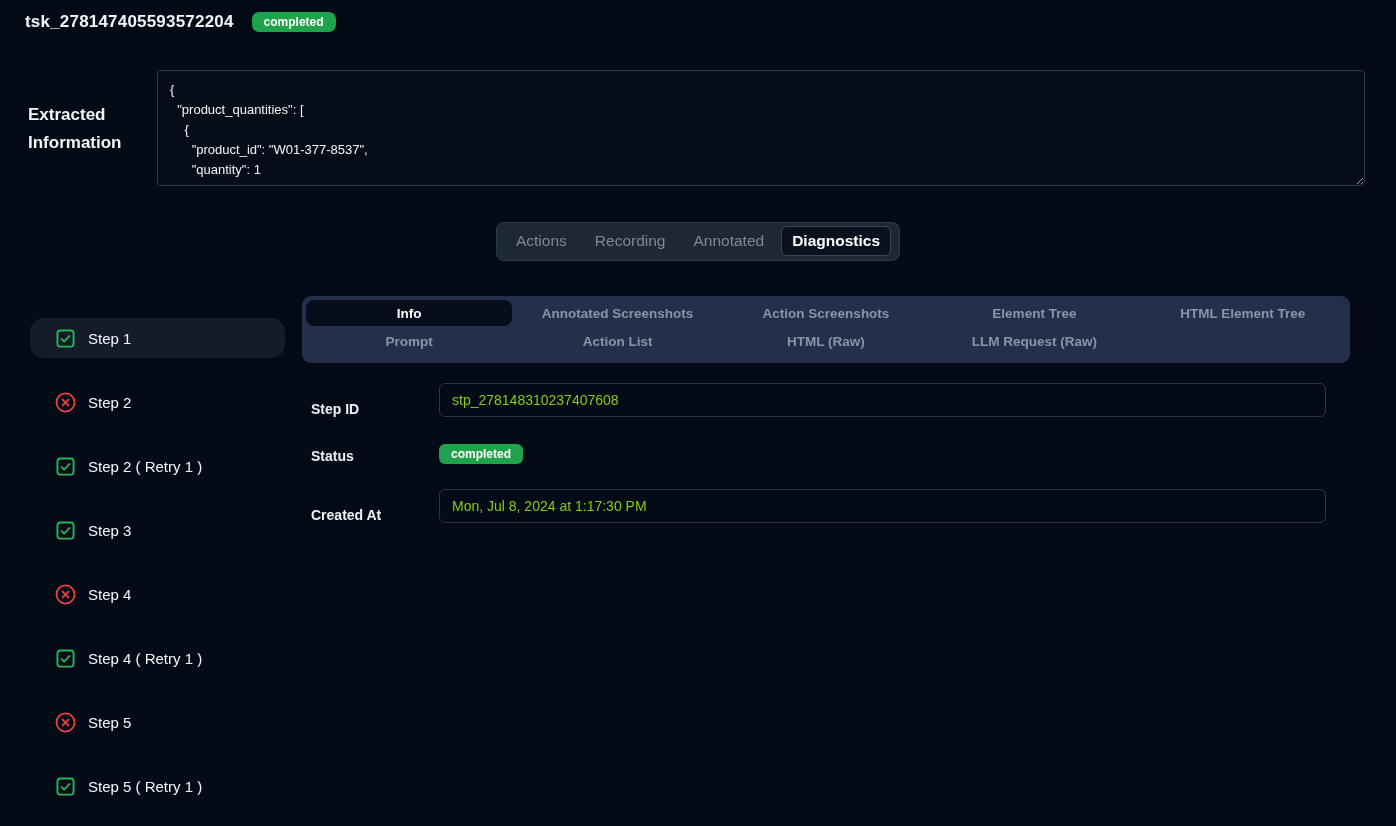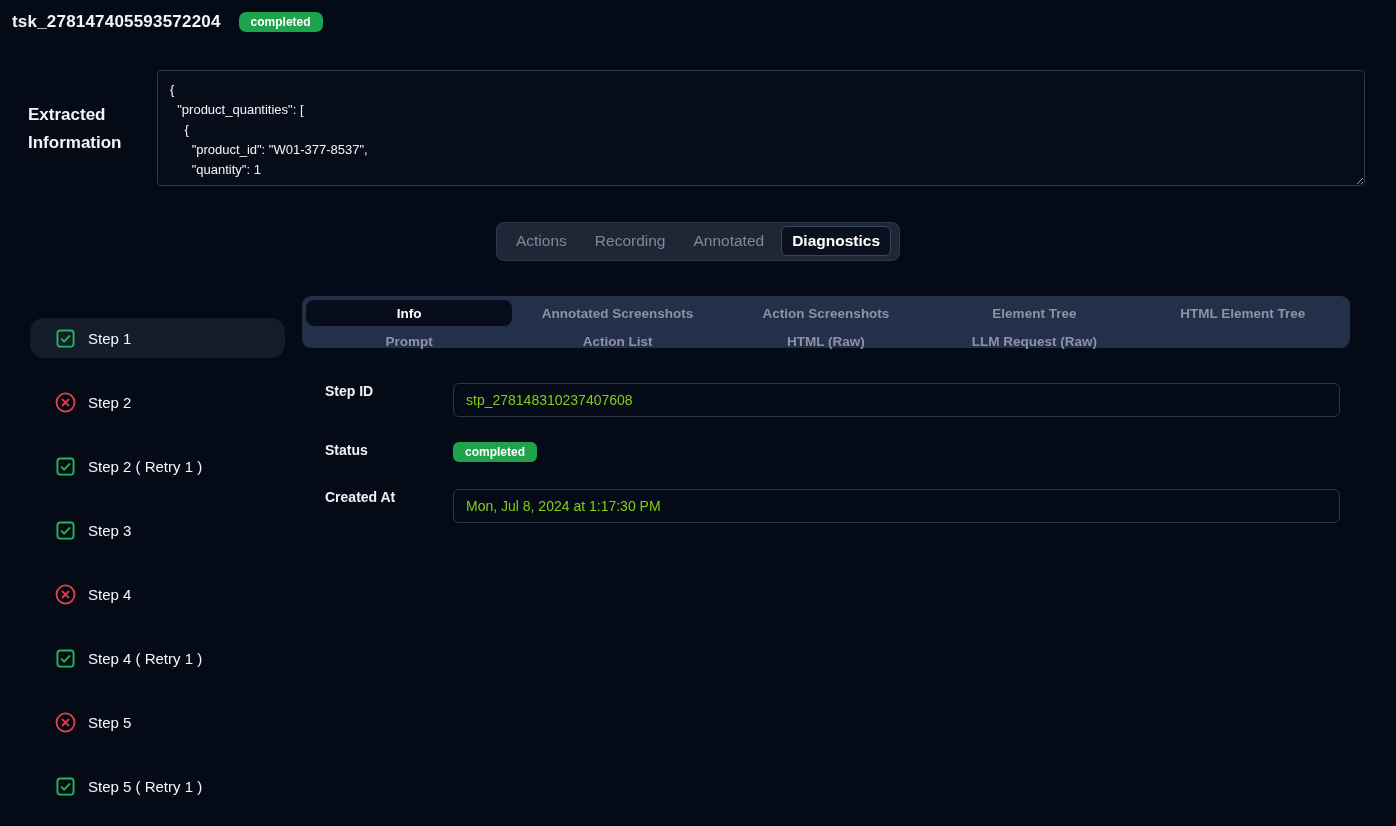--- a/index.html
+++ b/index.html
@@ -8,21 +8,21 @@
     position: relative;
     width: 1396px;
     height: 826px;
     overflow: hidden;
     background: var(--page-bg, #050b16);
     font-family: "Liberation Sans", sans-serif;
     color: #f3f5f7;
   }
 
   
-  .header { position: absolute; left: 12px; top: 12px; display: flex; align-items: center; gap: 18px; }
+  .header { position: absolute; left: 25px; top: 12px; display: flex; align-items: center; gap: 18px; }
   .task-title { font-size: 17px; font-weight: 700; letter-spacing: .2px; }
   .badge {
     display: inline-block; background: var(--badge-green, #1ea24c); color: #fff;
     font-size: 12px; font-weight: 700; padding: 4px 12px; border-radius: 7px; line-height: 1;
   }
 
   
   .extracted-label {
     position: absolute; left: 28px; top: 101px; width: 120px;
     font-size: 17px; font-weight: 700; line-height: 28px;
@@ -55,33 +55,33 @@
   .step {
     display: flex; align-items: center; gap: 12px; height: 40px; margin-bottom: 16px;
     padding-left: 24px; border-radius: 14px; cursor: pointer; margin-top: 24px;
   }
   .step.selected { background: #141c2b; }
   .step .icon-box { width: 22px; height: 22px; display: flex; align-items: center; justify-content: center; }
   .step-label { font-size: 15px; font-weight: 500; color: #f5f7fa; }
 
   
   .subtabs {
-    position: absolute; left: 302px; top: 296px; width: 1048px; height: 52px;
+    position: absolute; left: 302px; top: 296px; width: 1048px; height: 67px;
     background: #243049; border-radius: 9px; padding: 4px;
     display: grid; grid-template-columns: repeat(5, 1fr); grid-auto-rows: 26px; row-gap: 2px; column-gap: 2px;
   }
   .subtab {
     background: transparent; border: none; color: #8b93a6; font-family: inherit;
     font-size: 13.5px; font-weight: 600; border-radius: 8px; cursor: pointer;
     display: flex; align-items: center; justify-content: center; white-space: nowrap;
   }
   .subtab.active { background: #070d1a; color: #fff; }
 
   
-  .field-row { position: absolute; left: 325px; width: 1015px; display: flex; align-items: flex-start; }
+  .field-row { position: absolute; left: 311px; width: 1015px; display: flex; align-items: flex-end; }
   .field-row .field-label { width: 128px; flex: none; font-size: 14px; font-weight: 600; color: #eef1f5; }
   .field-input {
     flex: 1; height: 34px; background: transparent; border: 1px solid #2b3648; border-radius: 6px;
     color: #84cc16; font-family: inherit; font-size: 14px; padding: 0 12px; outline: none;
   }
   .row-step-id { top: 383px; }
   .row-status { top: 442px; height: 22px; }
   .row-created { top: 489px; }
   .status-badge { border-radius: 6px; }
 </style>

